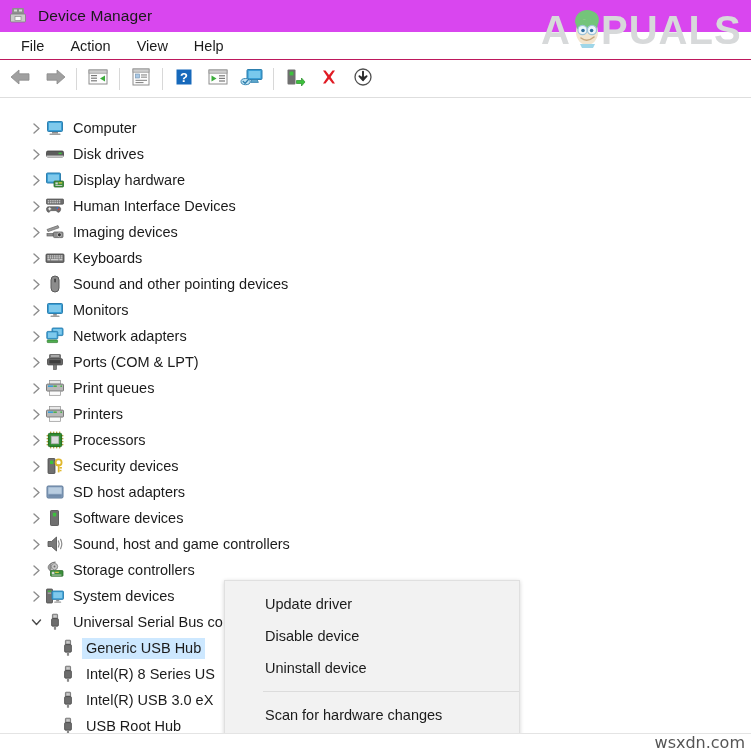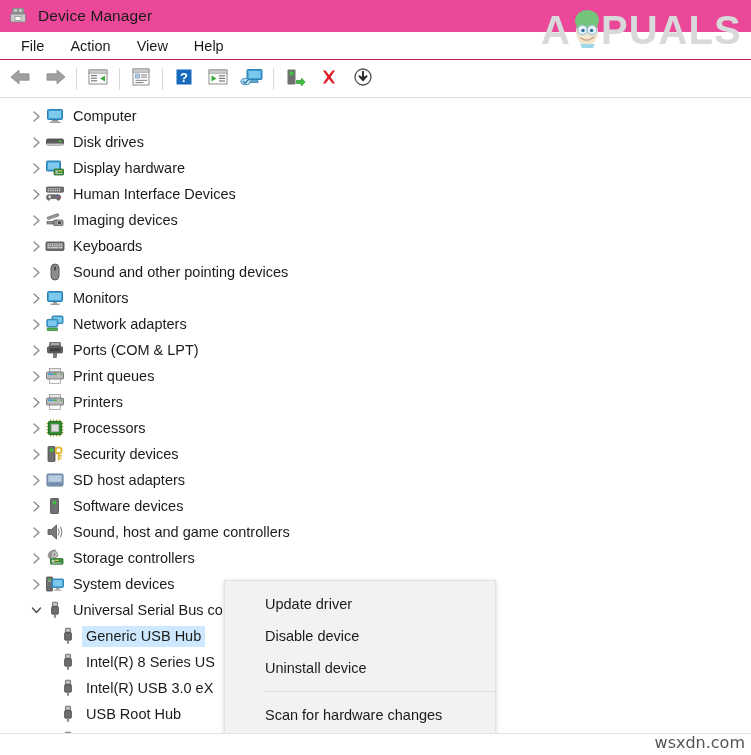--- a/index.html
+++ b/index.html
@@ -15,21 +15,21 @@
     background: #ffffff;
   }
 
   
   .titlebar {
     position: relative;
     height: 32px;
     display: flex;
     align-items: center;
     padding-left: 8px;
-    background: #ec4899;
+    background: #d946ef;
   }
   .title-icon { width: 20px; height: 20px; position: relative; flex: 0 0 auto; }
   .title-text {
     font-size: 15.5px;
     color: #1a1a1a;
     margin-left: 10px;
     letter-spacing: .1px;
   }
 
   
@@ -64,21 +64,21 @@
   }
   .tb-sep {
     width: 1px; height: 22px; background: #d8d8d8; margin: 0 4px;
   }
 
   
   .tree {
     position: absolute;
     top: 99px; left: 0; right: 0; bottom: 0;
     background: #ffffff;
-    padding-top: 4px;
+    padding-top: 16px;
     border-radius: 28px;
   }
   .node {
     height: 26px;
     display: flex;
     align-items: center;
     position: relative;
     font-size: 14.5px;
     color: #1b1b1b;
     cursor: default;
@@ -103,21 +103,21 @@
     margin-left: -4px;
   }
 
   
   .chev svg { display: block; }
 
   
   .ctxmenu {
     position: absolute;
     left: 224px; top: 580px;
-    width: 272px; height: 175px;
+    width: 296px; height: 175px;
     background: #f2f2f2;
     border: 1px solid #e0e0e0;
     border-bottom: none;
     box-shadow: 0 1px 4px rgba(0,0,0,.18);
     z-index: 40;
   }
   .ctx-item {
     height: 32px;
     display: flex;
     align-items: center;

